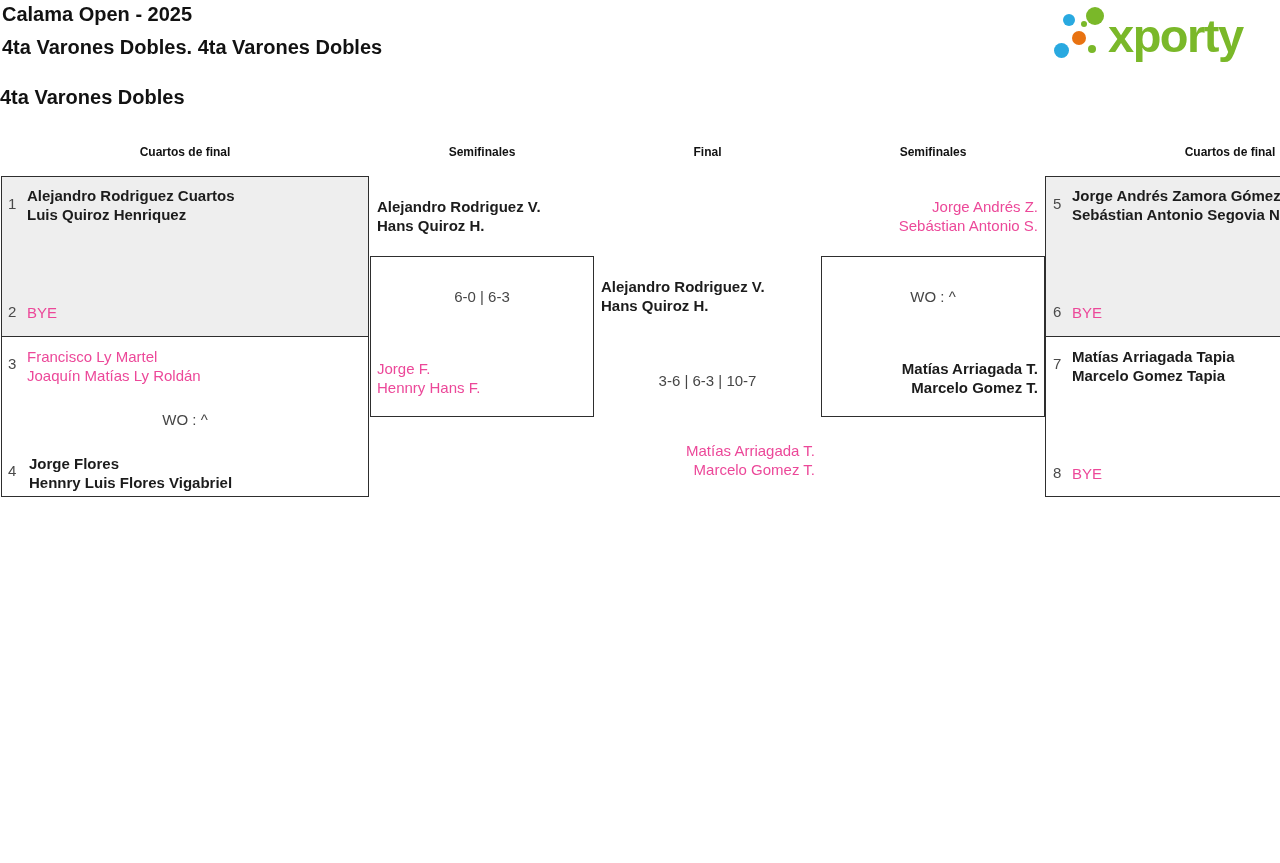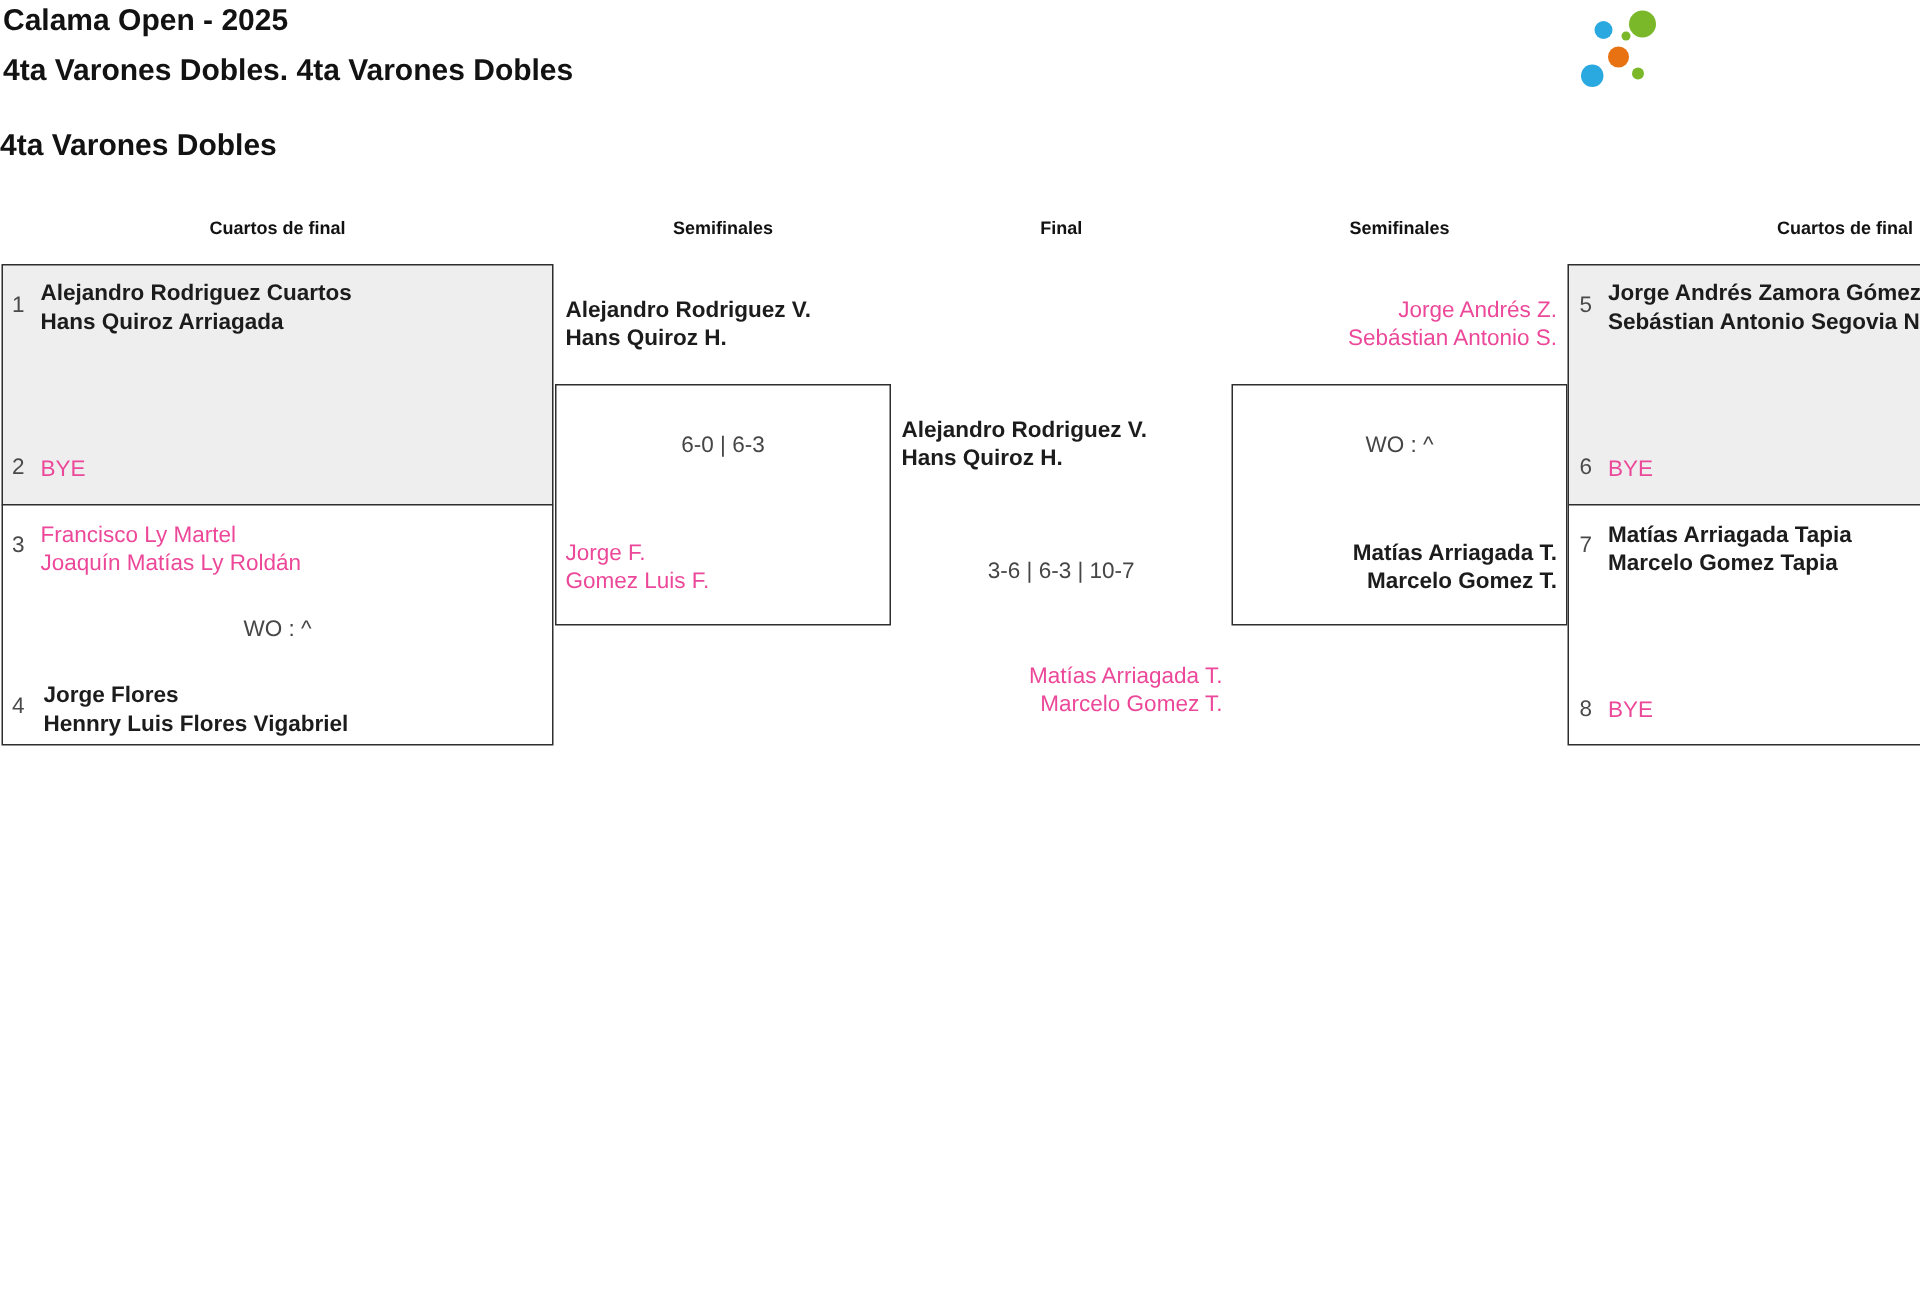--- a/index.html
+++ b/index.html
@@ -41,41 +41,42 @@
   <div class="title" style="top:3px;">Calama Open - 2025</div>
   <div class="title" style="top:36px;">4ta Varones Dobles. 4ta Varones Dobles</div>
 
   <a class="logo" href="#">
     <span class="dot d-green-big"></span>
     <span class="dot d-blue-top"></span>
     <span class="dot d-green-tiny"></span>
     <span class="dot d-orange"></span>
     <span class="dot d-green-small"></span>
     <span class="dot d-blue-big"></span>
+    <span class="wordmark">xporty</span>
   </a>
 
   <div class="subtitle">4ta Varones Dobles</div>
 
   <div class="round-header" style="left:0;width:370px;">Cuartos de final</div>
   <div class="round-header" style="left:370px;width:224px;">Semifinales</div>
   <div class="round-header" style="left:594px;width:227px;">Final</div>
   <div class="round-header" style="left:821px;width:224px;">Semifinales</div>
   <div class="round-header" style="left:1045px;width:370px;">Cuartos de final</div>
 
   <div class="matchbox shaded" style="left:1px;top:176px;width:368px;height:161px;"></div>
   <div class="matchbox" style="left:1px;top:336px;width:368px;height:161px;"></div>
   <div class="matchbox" style="left:370px;top:256px;width:224px;height:161px;"></div>
   <div class="matchbox" style="left:821px;top:256px;width:224px;height:161px;"></div>
   <div class="matchbox shaded" style="left:1045px;top:176px;width:370px;height:161px;"></div>
   <div class="matchbox" style="left:1045px;top:336px;width:370px;height:161px;"></div>
 
   <div class="seed" style="left:8px;top:195px;">1</div>
   <div class="team bold" style="left:27px;top:186px;">
     <div>Alejandro Rodriguez Cuartos</div>
-    <div>Hans Quiroz Arriagada</div>
+    <div>Luis Quiroz Henriquez</div>
   </div>
   <div class="seed" style="left:8px;top:303px;">2</div>
   <div class="team reg" style="left:27px;top:303px;">BYE</div>
 
   <div class="seed" style="left:8px;top:355px;">3</div>
   <div class="team reg" style="left:27px;top:347px;">
     <div>Francisco Ly Martel</div>
     <div>Joaquín Matías Ly Roldán</div>
   </div>
   <div class="score" style="left:0;top:411px;width:370px;">WO : ^</div>
@@ -85,21 +86,21 @@
     <div>Hennry Luis Flores Vigabriel</div>
   </div>
 
   <div class="team bold" style="left:377px;top:197px;">
     <div>Alejandro Rodriguez V.</div>
     <div>Hans Quiroz H.</div>
   </div>
   <div class="score" style="left:370px;top:288px;width:224px;">6-0 | 6-3</div>
   <div class="team reg" style="left:377px;top:359px;">
     <div>Jorge F.</div>
-    <div>Gomez Luis F.</div>
+    <div>Hennry Hans F.</div>
   </div>
 
   <div class="team bold" style="left:601px;top:277px;">
     <div>Alejandro Rodriguez V.</div>
     <div>Hans Quiroz H.</div>
   </div>
   <div class="score" style="left:594px;top:372px;width:227px;">3-6 | 6-3 | 10-7</div>
   <div class="team reg alignr" style="left:594px;top:441px;width:221px;">
     <div>Matías Arriagada T.</div>
     <div>Marcelo Gomez T.</div>

